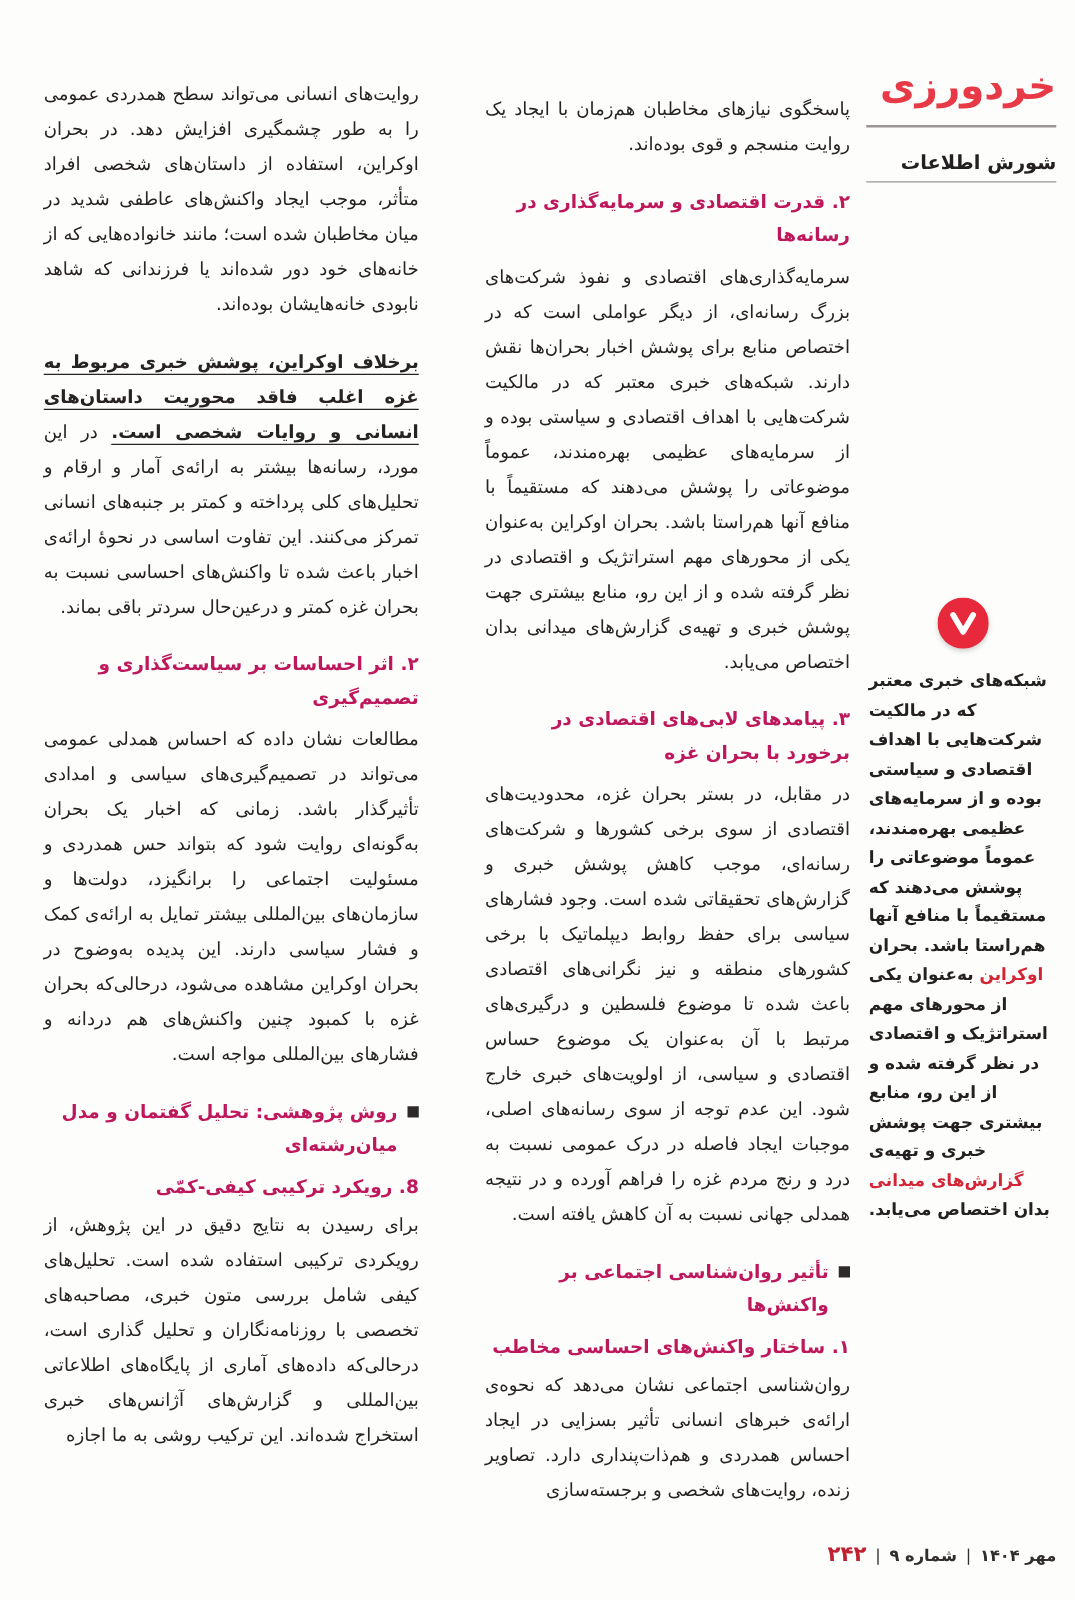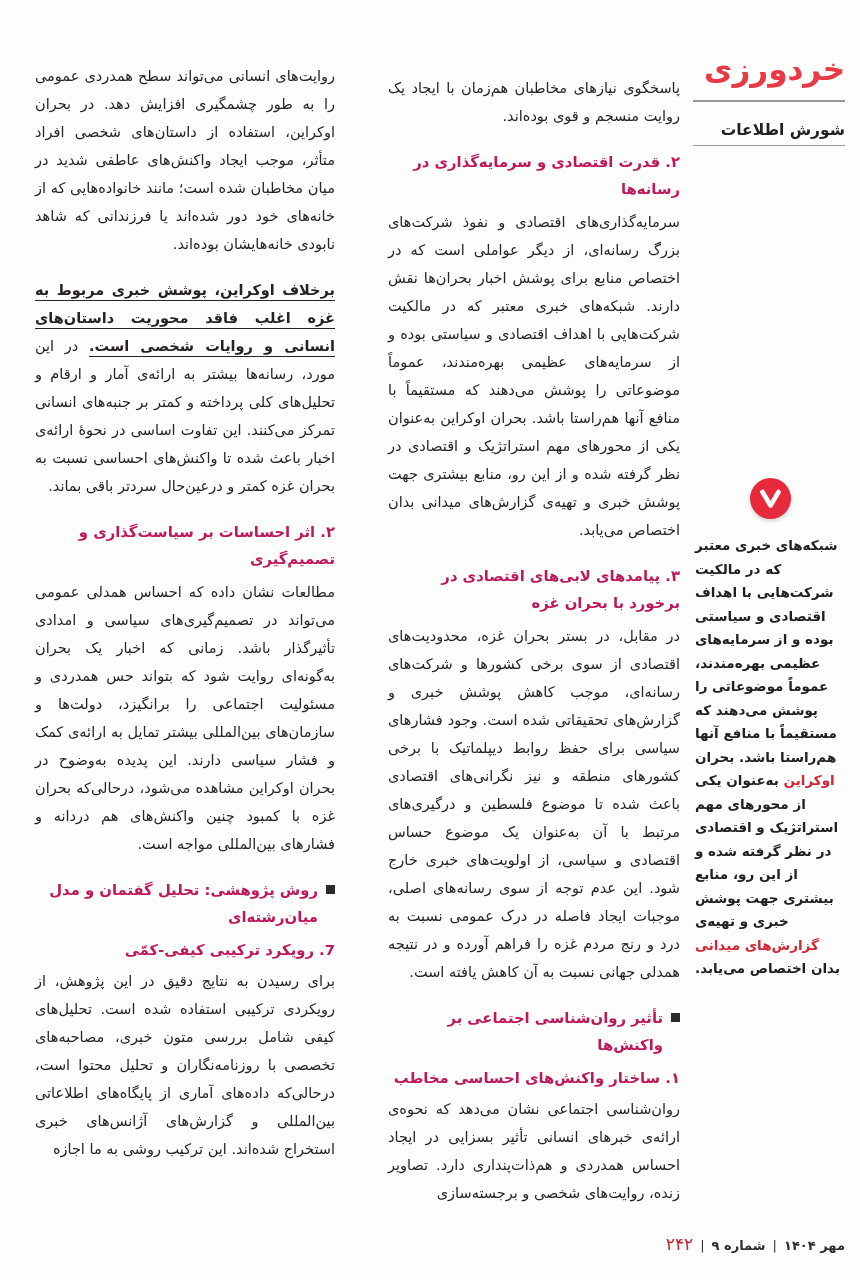--- a/index.html
+++ b/index.html
@@ -52,21 +52,21 @@
     color:#242021;text-align:left;
   }
   .quote-text .red{color:#d32535;}
 
   
   .page-footer{
     position:absolute;bottom:26px;right:15px;
     display:flex;align-items:baseline;gap:7px;
     font-size:13px;color:#312d2e;font-weight:700;direction:rtl;
   }
-  .pagenum{color:#c0202f;font-size:17px;font-weight:400;}
+  .pagenum{color:#c0202f;font-size:17px;font-weight:700;}
   .sep{color:#312d2e;font-weight:400;}
 </style>
 </head>
 <body>
 
 <div class="page">
 
   <header class="masthead">
     <div class="logo">خردورزی</div>
     <div class="section-box">
@@ -94,22 +94,22 @@
     <p>روایت‌های انسانی می‌تواند سطح همدردی عمومی را به طور چشمگیری افزایش دهد. در بحران اوکراین، استفاده از داستان‌های شخصی افراد متأثر، موجب ایجاد واکنش‌های عاطفی شدید در میان مخاطبان شده است؛ مانند خانواده‌هایی که از خانه‌های خود دور شده‌اند یا فرزندانی که شاهد نابودی خانه‌هایشان بوده‌اند.</p>
     <p>
       <span class="lead">برخلاف اوکراین، پوشش خبری مربوط به غزه اغلب فاقد محوریت داستان‌های انسانی و روایات شخصی است.</span><span> در این مورد، رسانه‌ها بیشتر به ارائه‌ی آمار و ارقام و تحلیل‌های کلی پرداخته و کمتر بر جنبه‌های انسانی تمرکز می‌کنند. این تفاوت اساسی در نحوهٔ ارائه‌ی اخبار باعث شده تا واکنش‌های احساسی نسبت به بحران غزه کمتر و درعین‌حال سردتر باقی بماند.</span>
     </p>
     <h3 class="h-red">۲. اثر احساسات بر سیاست‌گذاری و تصمیم‌گیری</h3>
     <p>مطالعات نشان داده که احساس همدلی عمومی می‌تواند در تصمیم‌گیری‌های سیاسی و امدادی تأثیرگذار باشد. زمانی که اخبار یک بحران به‌گونه‌ای روایت شود که بتواند حس همدردی و مسئولیت اجتماعی را برانگیزد، دولت‌ها و سازمان‌های بین‌المللی بیشتر تمایل به ارائه‌ی کمک و فشار سیاسی دارند. این پدیده به‌وضوح در بحران اوکراین مشاهده می‌شود، درحالی‌که بحران غزه با کمبود چنین واکنش‌های هم دردانه و فشارهای بین‌المللی مواجه است.</p>
     <h3 class="h-red h-bullet">
       <span class="sq"></span>
       <span>روش پژوهشی: تحلیل گفتمان و مدل میان‌رشته‌ای</span>
     </h3>
-    <h4 class="h-red h-sub">7. رویکرد ترکیبی کیفی-کمّی</h4>
-    <p>برای رسیدن به نتایج دقیق در این پژوهش، از رویکردی ترکیبی استفاده شده است. تحلیل‌های کیفی شامل بررسی متون خبری، مصاحبه‌های تخصصی با روزنامه‌نگاران و تحلیل محتوا است، درحالی‌که داده‌های آماری از پایگاه‌های اطلاعاتی بین‌المللی و گزارش‌های آژانس‌های خبری استخراج شده‌اند. این ترکیب روشی به ما اجازه</p>
+    <h4 class="h-red h-sub">8. رویکرد ترکیبی کیفی-کمّی</h4>
+    <p>برای رسیدن به نتایج دقیق در این پژوهش، از رویکردی ترکیبی استفاده شده است. تحلیل‌های کیفی شامل بررسی متون خبری، مصاحبه‌های تخصصی با روزنامه‌نگاران و تحلیل گذاری است، درحالی‌که داده‌های آماری از پایگاه‌های اطلاعاتی بین‌المللی و گزارش‌های آژانس‌های خبری استخراج شده‌اند. این ترکیب روشی به ما اجازه</p>
   </section>
 
   <aside class="pullquote">
     <div class="badge" title="">
       <svg viewBox="0 0 41 41" aria-hidden="true">
         <circle cx="20.5" cy="20.5" r="20.5" fill="#e8293b"></circle>
         <path d="M12.5 14 L20.5 27.5 L28.5 14" fill="none" stroke="#ffffff" stroke-width="4.6" stroke-linecap="round" stroke-linejoin="round"></path>
       </svg>
     </div>
     <p class="quote-text">

